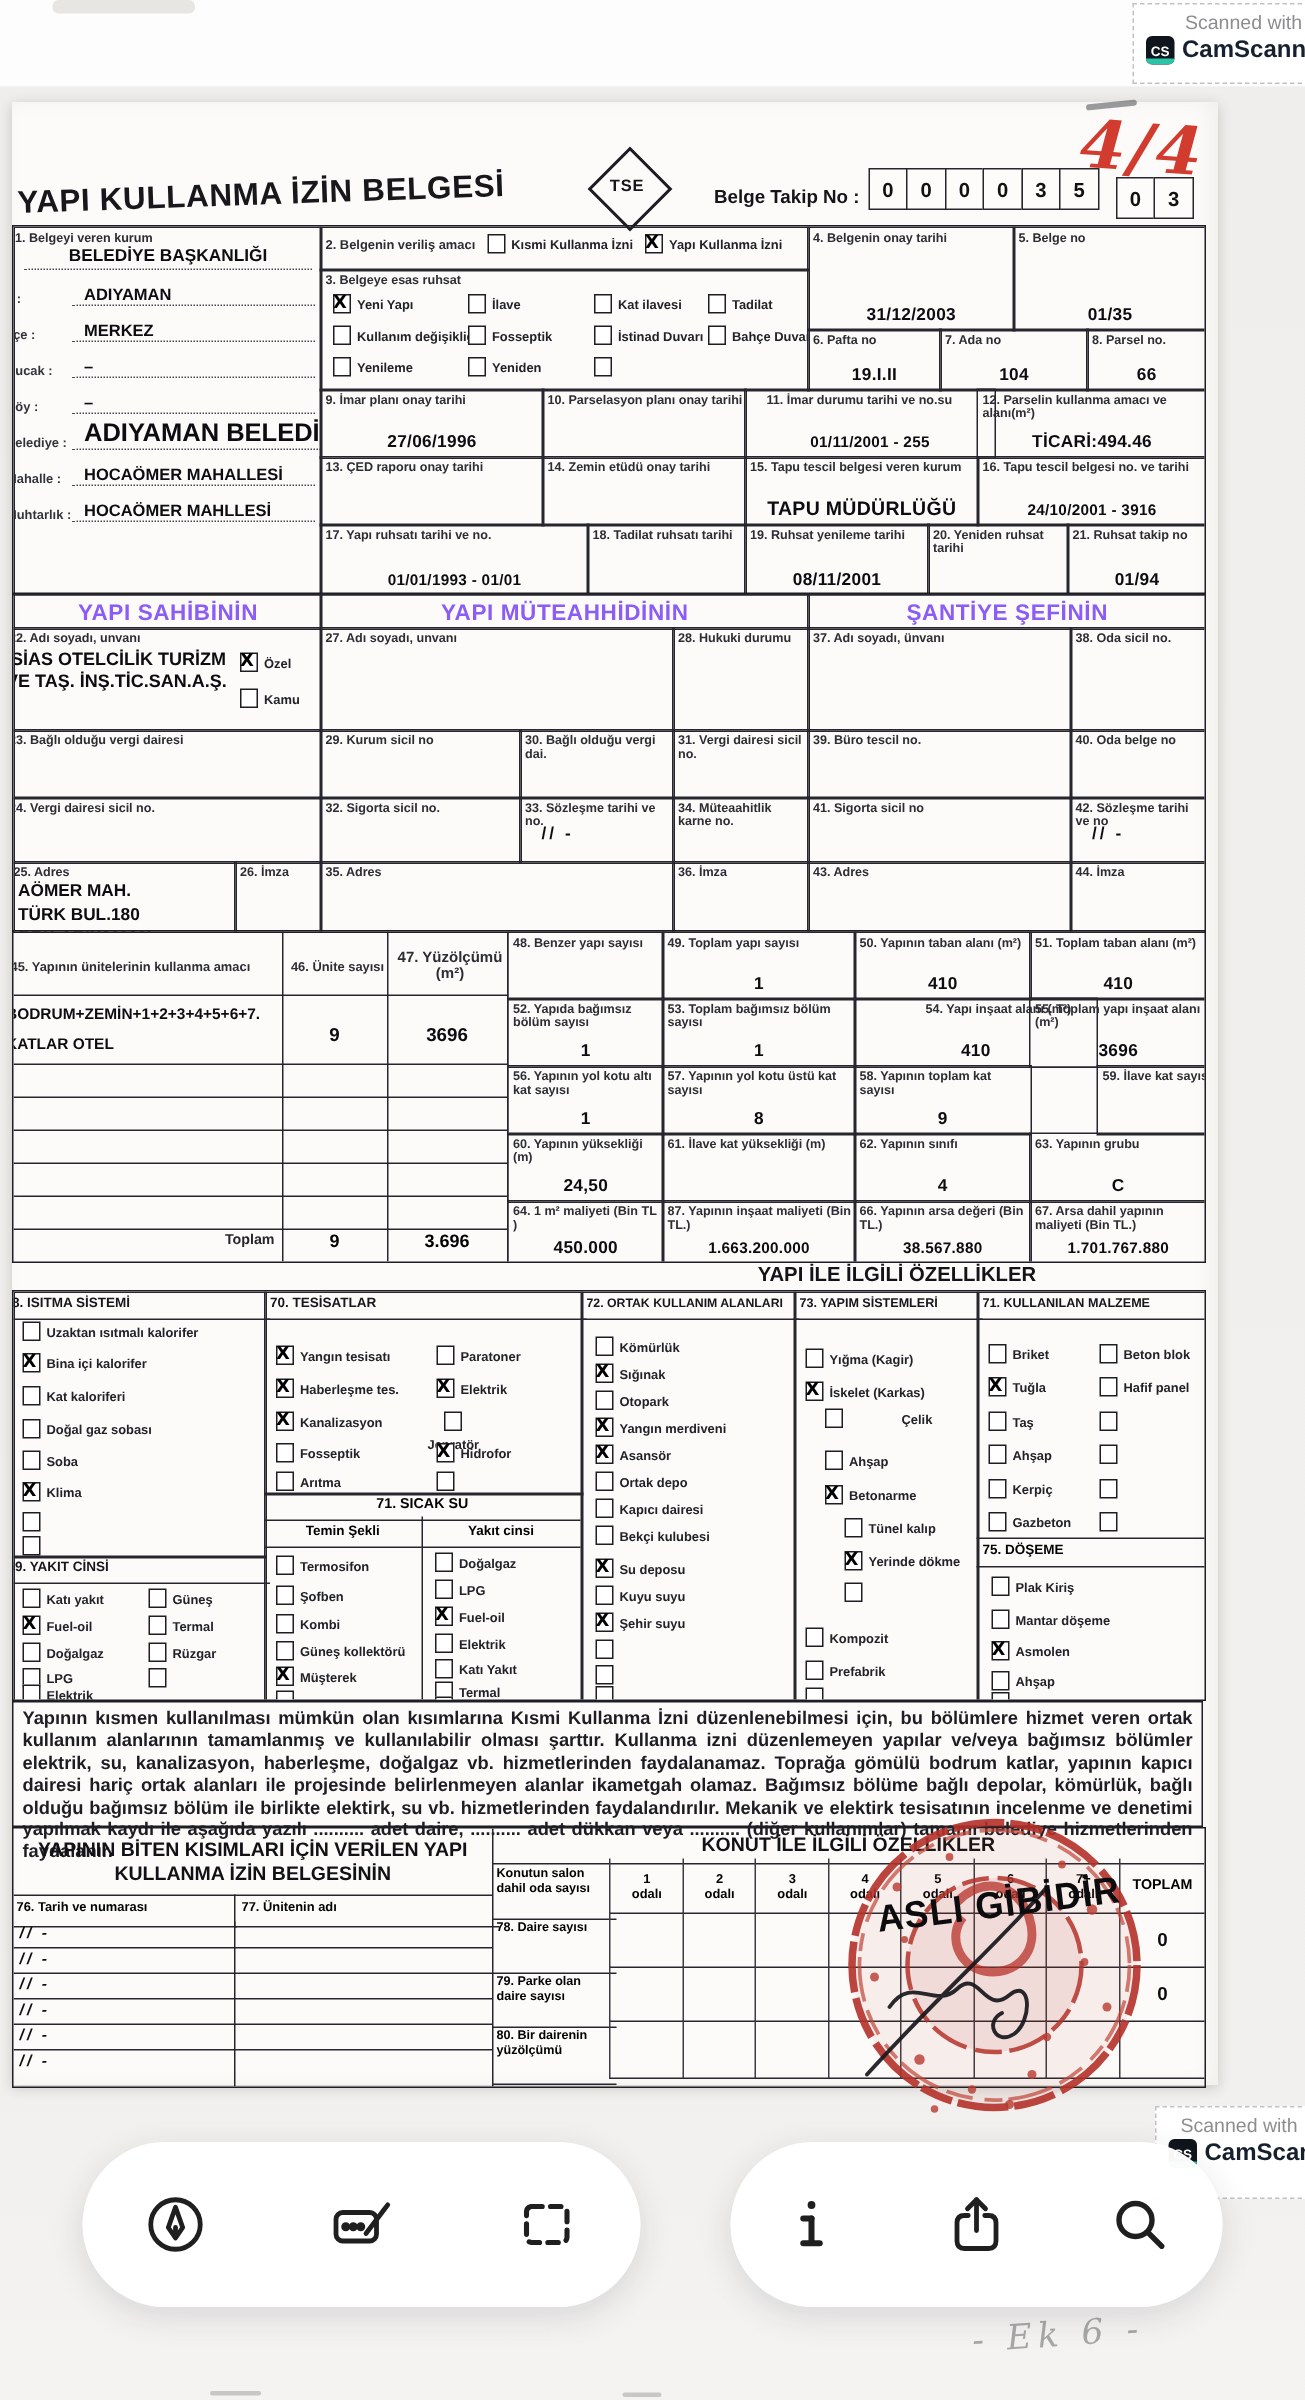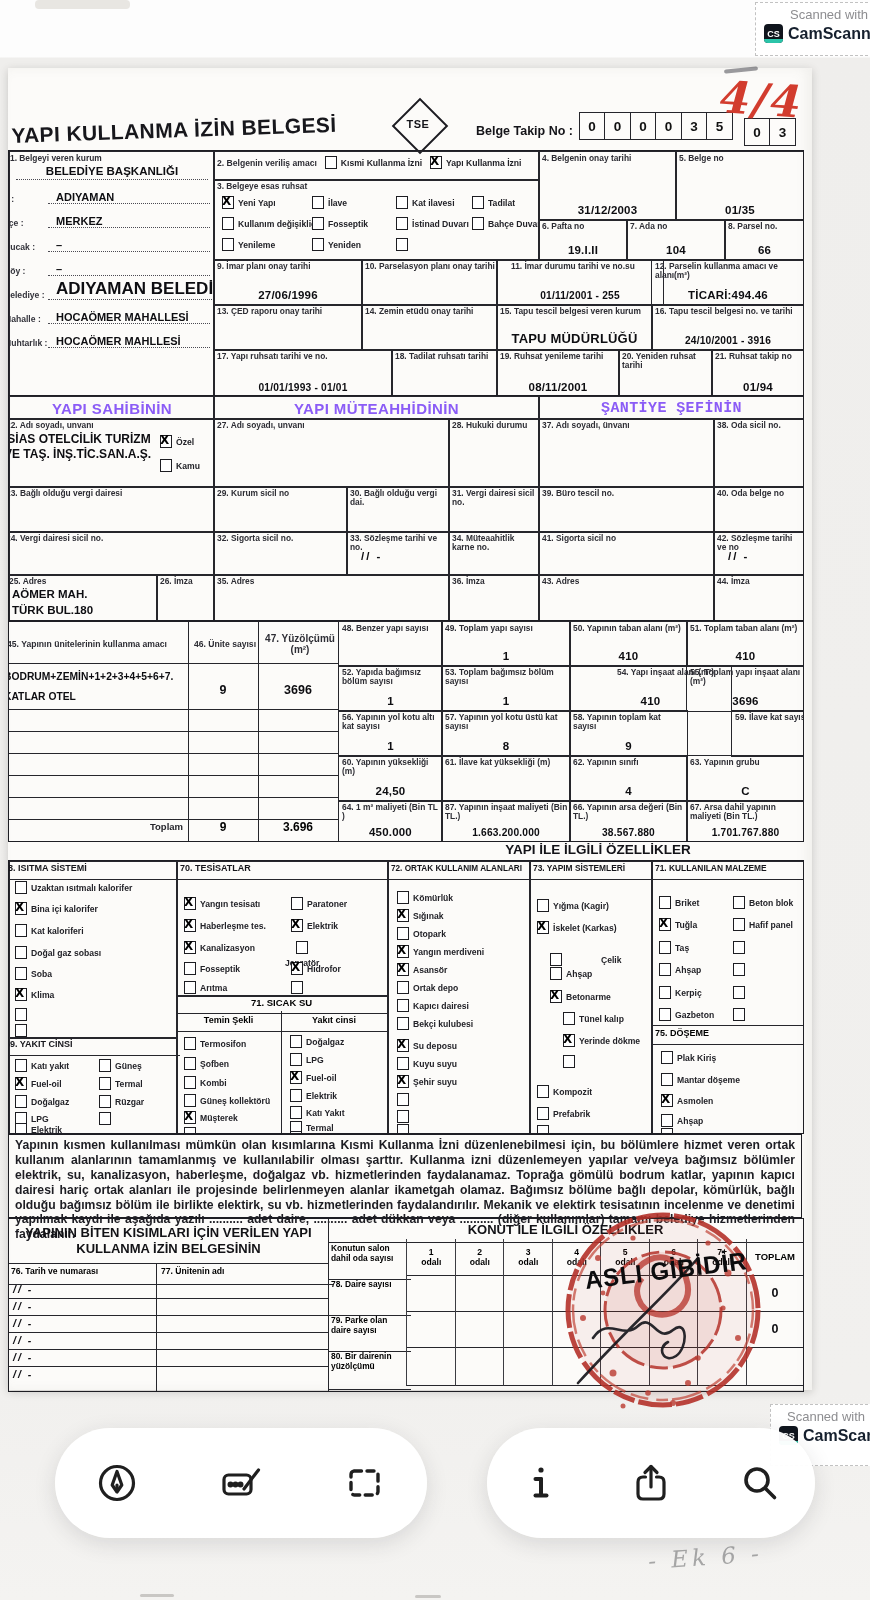--- a/index.html
+++ b/index.html
@@ -241,21 +241,21 @@
         <div class="lbl">20. Yeniden ruhsat tarihi</div>
       </div>
       <div class="cell" style="left: 702px; top: 198px; width: 92px; height: 47px;">
         <div class="lbl">21. Ruhsat takip no</div>
         <div class="val">01/94</div>
       </div>
     </div>
   <div class="box2" id="t2" style="left:0;top:327px;width:794px;height:225px">
       <div class="cell hdrbar" style="left: 0px; top: 0px; width: 204px; height: 22px;">YAPI SAHİBİNİN</div>
       <div class="cell hdrbar" style="left: 204px; top: 0px; width: 325px; height: 22px;">YAPI MÜTEAHHİDİNİN</div>
-      <div class="cell hdrbar" style="left: 529px; top: 0px; width: 265px; height: 22px; font-family: Liberation Mono, monospace;">ŞANTİYE ŞEFİNİN</div>
+      <div class="cell hdrbar" style="left: 529px; top: 0px; width: 265px; height: 22px;">ŞANTİYE ŞEFİNİN</div>
       <div class="cell" style="left: 0px; top: 22px; width: 204px; height: 68px;">
         <div class="lbl" style="margin-left: -7px;">22. Adı soyadı, unvanı</div>
         <div style="font-weight: 800; font-size: 12px; color: rgb(13, 13, 17); margin: 2px 0px 0px -6px; line-height: 1.25; width: 150px;">
           <div>İSİAS OTELCİLİK TURİZM</div>
           <div>VE TAŞ. İNŞ.TİC.SAN.A.Ş.</div>
         </div>
         <div class="it" style="left: 150px; top: 16px;">
           <div class="cb on"></div>
           <span>Özel</span>
         </div>
@@ -673,21 +673,21 @@
       <div class="cell" style="left: 520px; top: 0px; width: 122px; height: 272px;"></div>
       <div style="left: 520px; top: 0px; width: 122px; height: 16px; position: absolute; font-size: 9px; font-weight: 800; color: rgb(22, 22, 27); padding: 2px 0px 0px 4px; border-bottom: 1.4px solid rgb(38, 38, 44); white-space: nowrap; overflow: hidden;"><span style="display: inline-block; font-size: 8.4px;">73. YAPIM SİSTEMLERİ</span></div>
       <div class="it" style="left: 528px; top: 38px;">
         <div class="cb"></div>
         <span>Yığma (Kagir)</span>
       </div>
       <div class="it" style="left: 528px; top: 60px;">
         <div class="cb on"></div>
         <span>İskelet (Karkas)</span>
       </div>
-      <div class="it" style="left: 541px; top: 92px; gap: 39px;">
+      <div class="it" style="left: 541px; top: 78px; gap: 39px;">
         <div class="cb"></div>
         <span>Çelik</span>
       </div>
       <div class="it" style="left: 541px; top: 106px;">
         <div class="cb"></div>
         <span>Ahşap</span>
       </div>
       <div class="it" style="left: 541px; top: 129px;">
         <div class="cb on"></div>
         <span>Betonarme</span>

